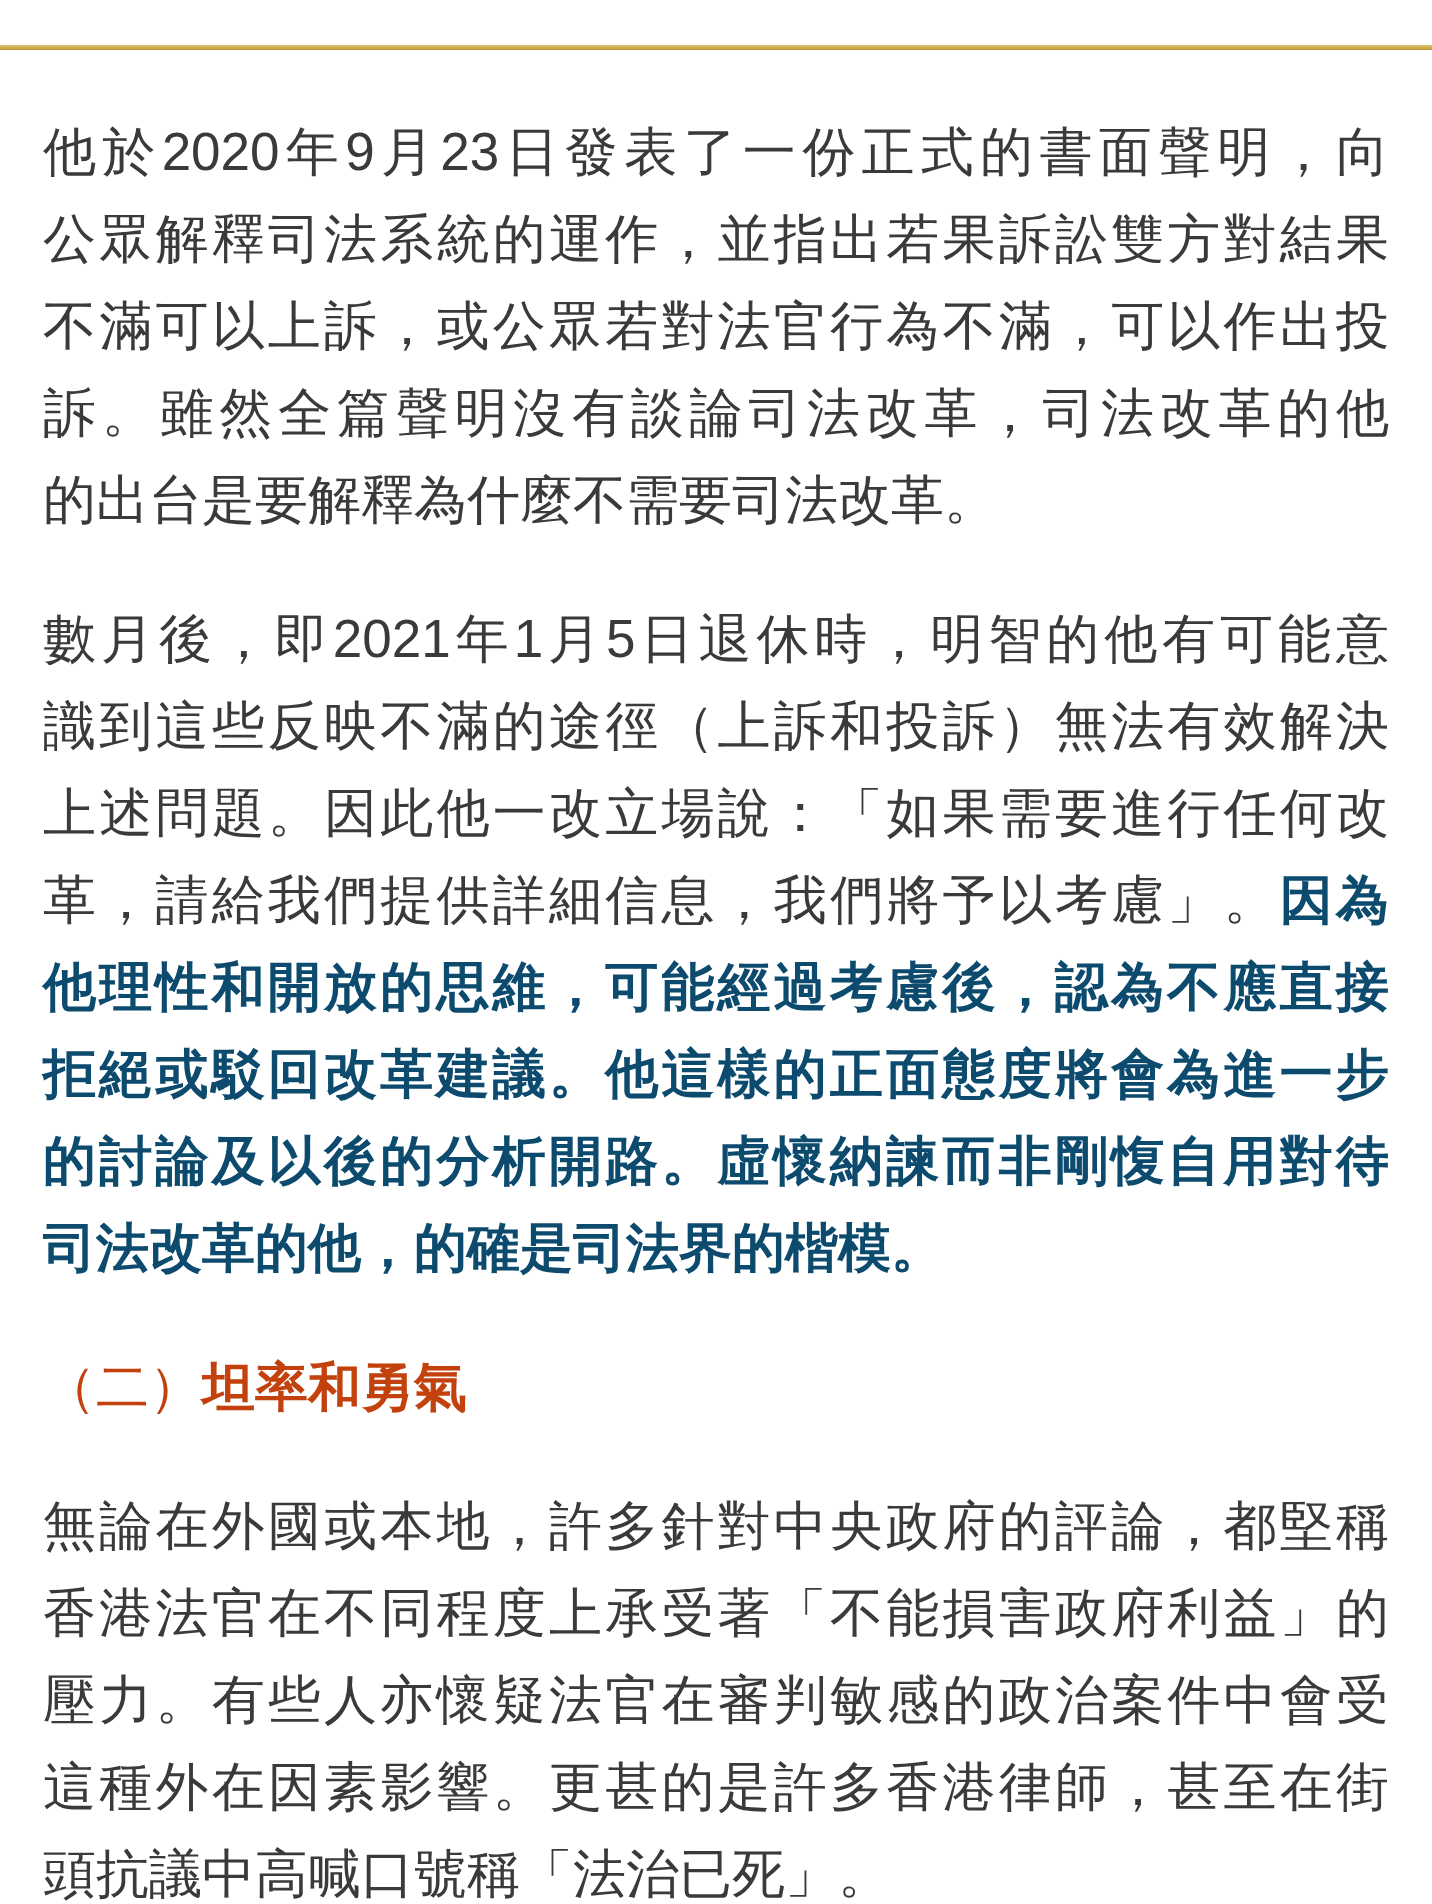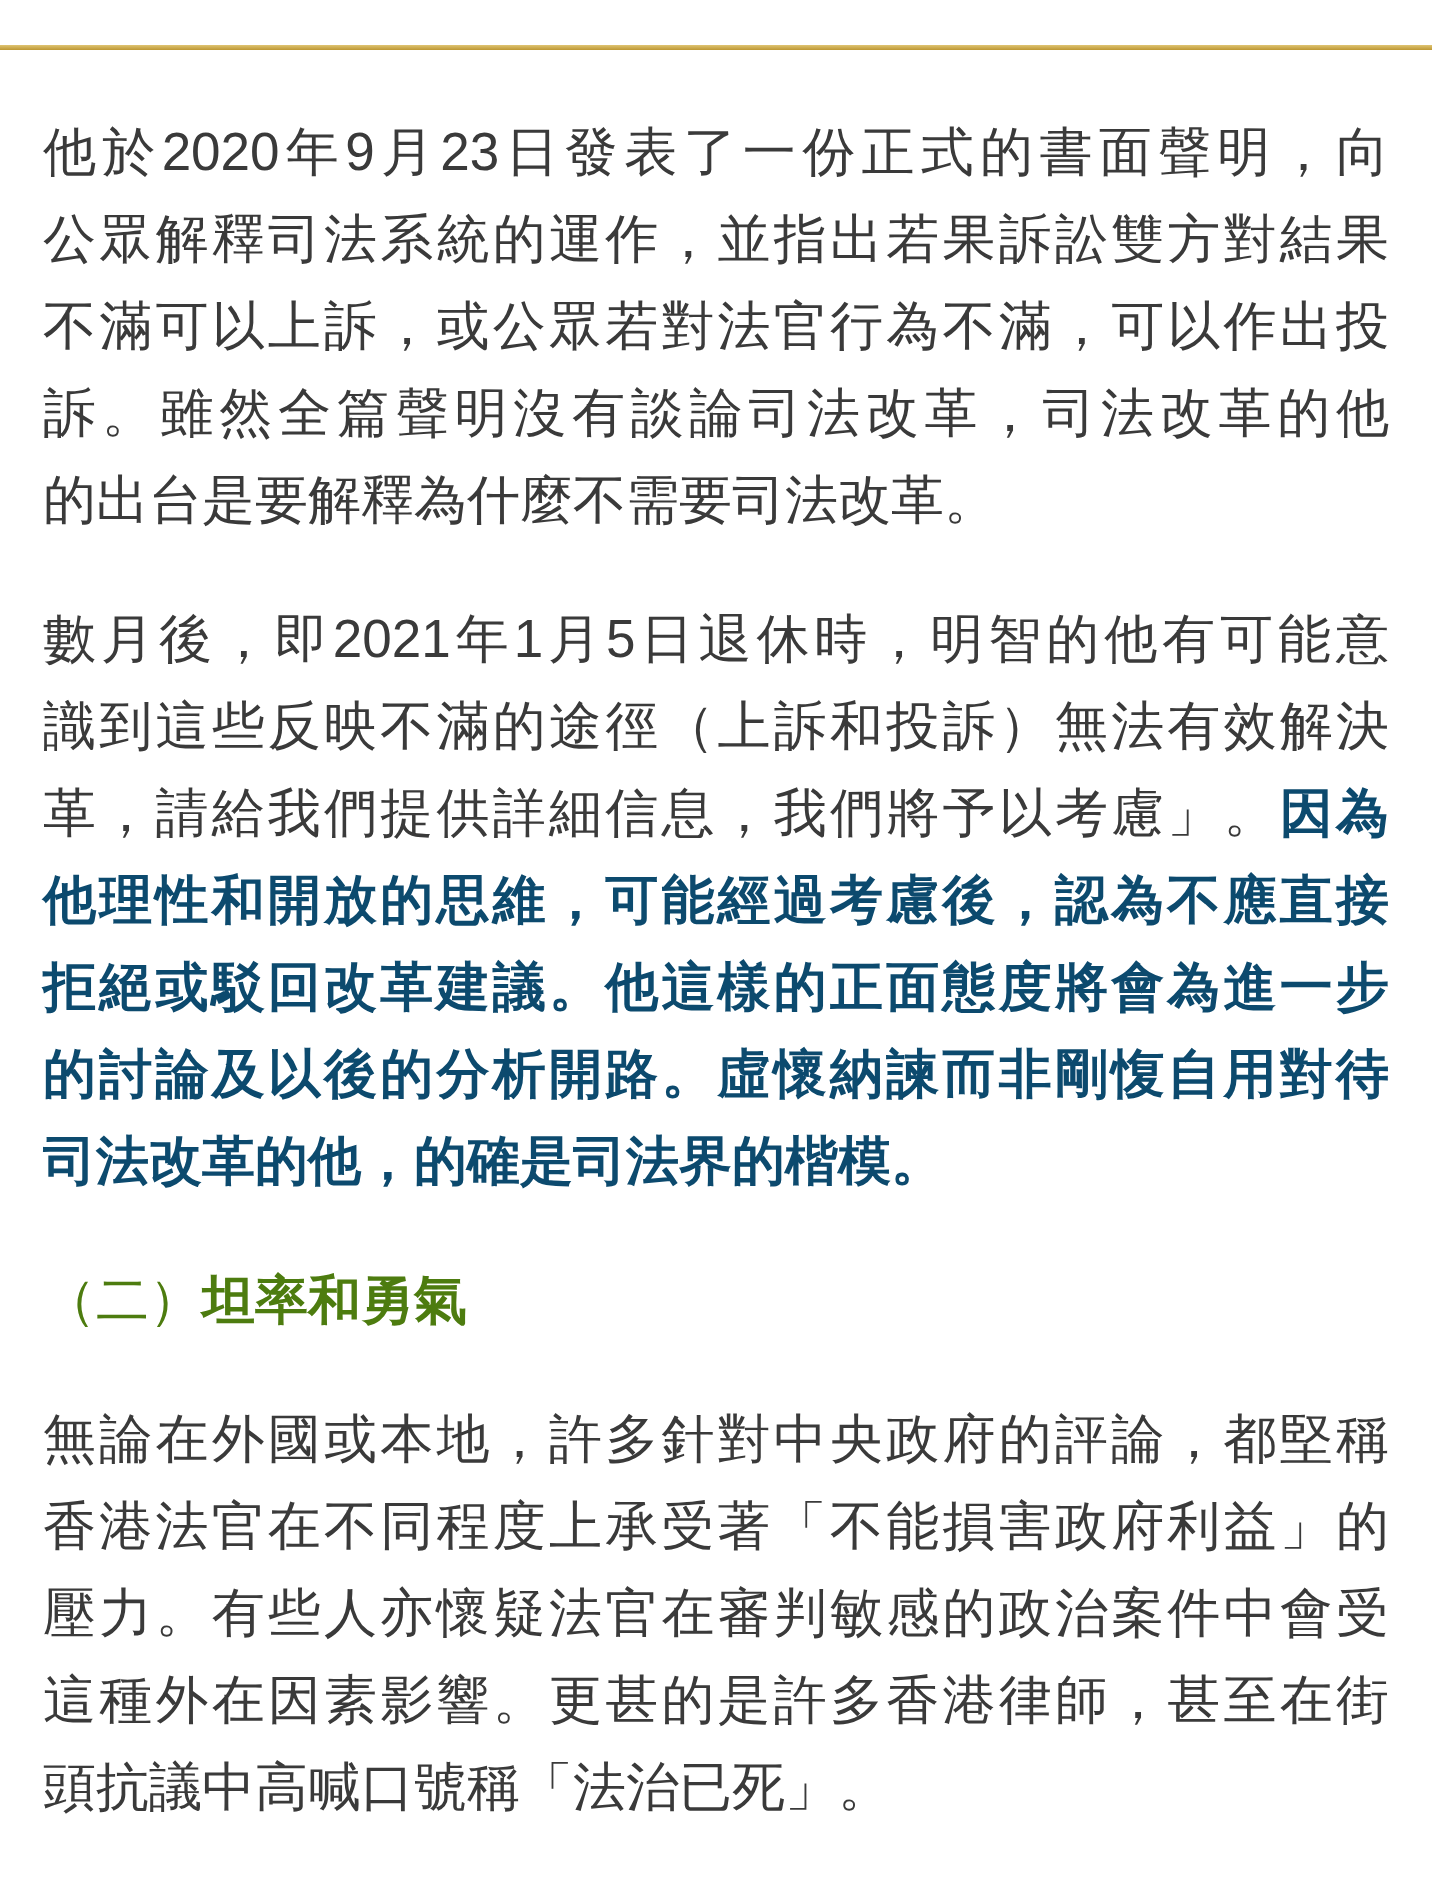--- a/index.html
+++ b/index.html
@@ -38,41 +38,42 @@
     text-align-last: left;
     white-space: normal;
   }
   .seg-highlight {
     color: #0c4a6e;
     font-weight: 700;
   }
   .heading {
     font-size: 53px;
     line-height: 87px;
-    color: #4d7c0f;
+    color: #c2410c;
   }
   .heading .heading-prefix { font-weight: 400; }
   .heading .heading-title  { font-weight: 700; }
 </style>
 </head>
 <body>
 
 <div class="top-rule"></div>
 
 <main class="article">
     <div class="block para">
       <div class="line"><span class="seg-normal">他於2020年9月23日發表了一份正式的書面聲明，向</span></div>
       <div class="line"><span class="seg-normal">公眾解釋司法系統的運作，並指出若果訴訟雙方對結果</span></div>
       <div class="line"><span class="seg-normal">不滿可以上訴，或公眾若對法官行為不滿，可以作出投</span></div>
       <div class="line"><span class="seg-normal">訴。雖然全篇聲明沒有談論司法改革，司法改革的他</span></div>
       <div class="line last"><span class="seg-normal">的出台是要解釋為什麼不需要司法改革。</span></div>
     </div>
     <div class="block para">
       <div class="line"><span class="seg-normal">數月後，即2021年1月5日退休時，明智的他有可能意</span></div>
       <div class="line"><span class="seg-normal">識到這些反映不滿的途徑（上訴和投訴）無法有效解決</span></div>
+      <div class="line"><span class="seg-normal">上述問題。因此他一改立場說：「如果需要進行任何改</span></div>
       <div class="line"><span class="seg-normal">革，請給我們提供詳細信息，我們將予以考慮」。</span><span class="seg-highlight">因為</span></div>
       <div class="line"><span class="seg-highlight">他理性和開放的思維，可能經過考慮後，認為不應直接</span></div>
       <div class="line"><span class="seg-highlight">拒絕或駁回改革建議。他這樣的正面態度將會為進一步</span></div>
       <div class="line"><span class="seg-highlight">的討論及以後的分析開路。虛懷納諫而非剛愎自用對待</span></div>
       <div class="line last"><span class="seg-highlight">司法改革的他，的確是司法界的楷模。</span></div>
     </div>
     <div class="block heading"><span class="heading-prefix">（二）</span><span class="heading-title">坦率和勇氣</span></div>
     <div class="block para">
       <div class="line"><span class="seg-normal">無論在外國或本地，許多針對中央政府的評論，都堅稱</span></div>
       <div class="line"><span class="seg-normal">香港法官在不同程度上承受著「不能損害政府利益」的</span></div>

